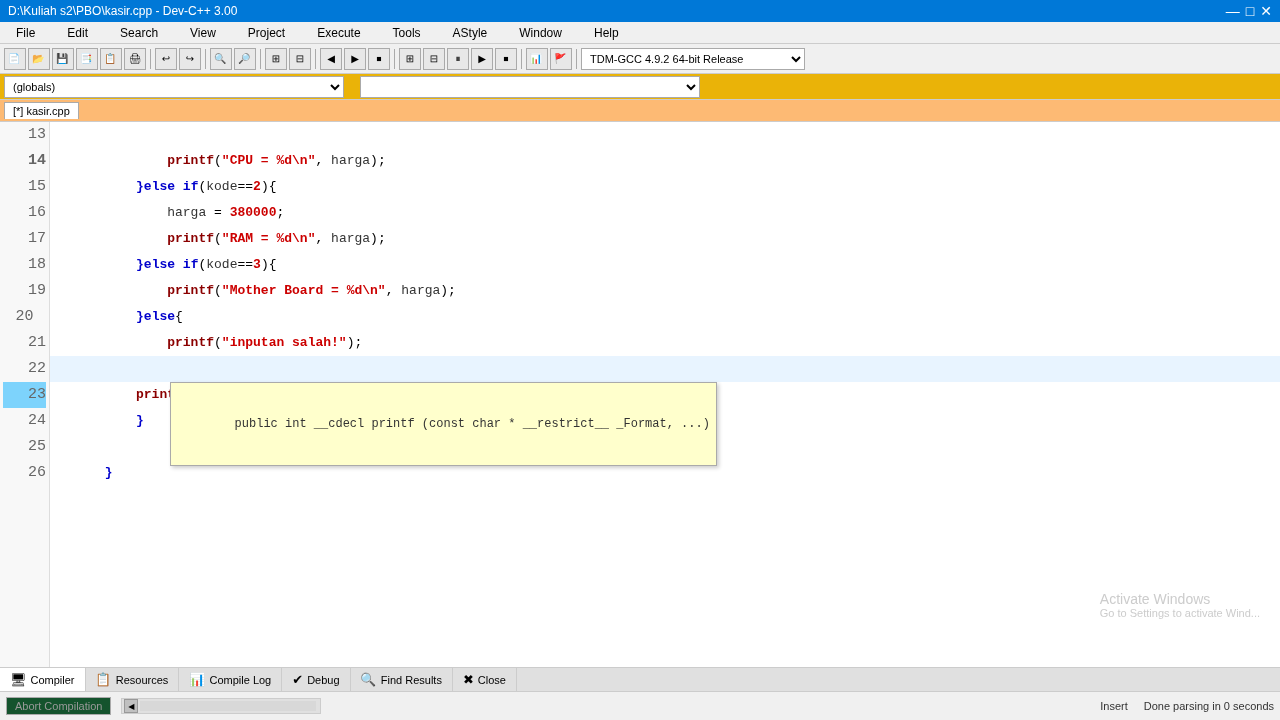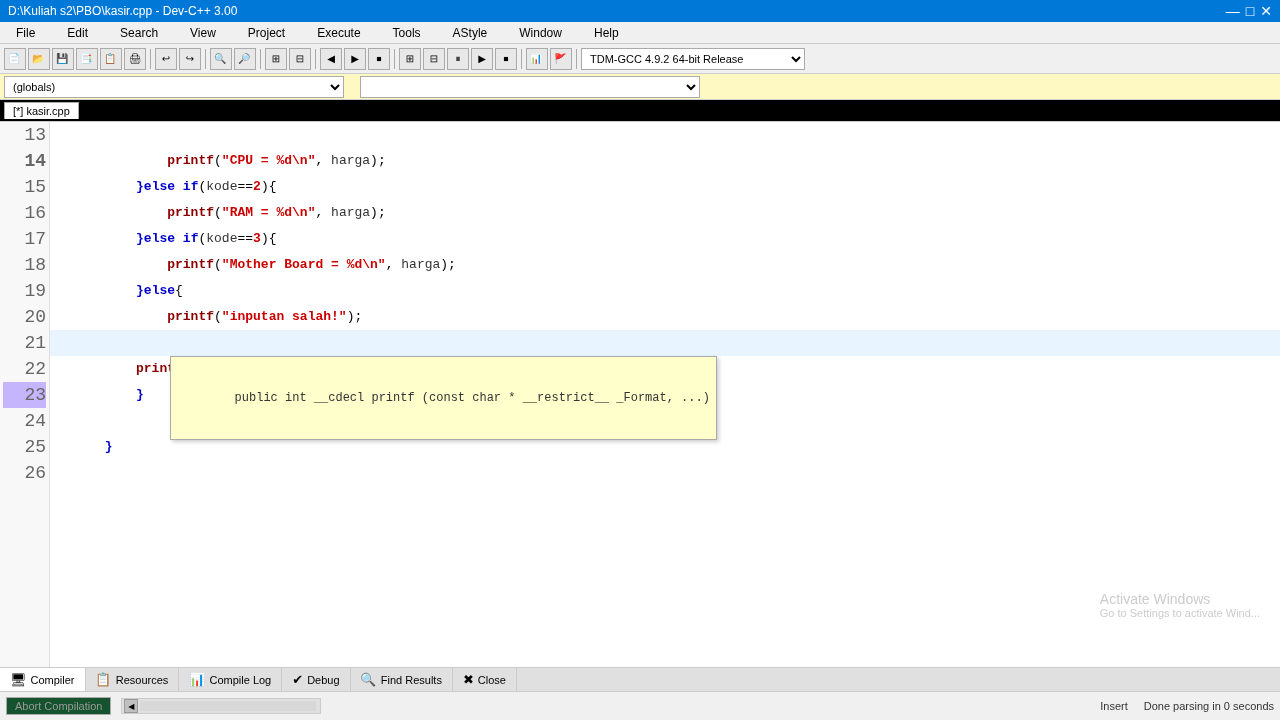--- a/index.html
+++ b/index.html
@@ -82,33 +82,33 @@
     .tb-dropdown {
       height: 22px;
       font-size: 11px;
       border: 1px solid #aaa;
       background: white;
       padding: 0 4px;
     }
 
     
     #toolbar2 {
-      background: #fef9c3;
+      background: #eab308;
       border-bottom: 1px solid #ccc;
       display: flex;
       align-items: center;
       height: 26px;
       flex-shrink: 0;
       gap: 16px;
       padding: 2px 4px;
     }
 
     
     #file-tab {
-      background: #000000;
+      background: #fdba74;
       border-bottom: 1px solid #ccc;
       display: flex;
       align-items: center;
       height: 22px;
       flex-shrink: 0;
       font-family: 'Segoe UI', sans-serif;
       font-size: 11px;
       padding-left: 4px;
     }
     .file-tab-item {
@@ -130,21 +130,21 @@
       background: white;
       position: relative;
     }
 
     
     #line-numbers {
       background: #f8f8f8;
       border-right: 1px solid #ddd;
       padding: 0 3px;
       text-align: right;
-      font-size: 18px;
+      font-size: 15px;
       color: #666;
       line-height: 26px;
       min-width: 50px;
       user-select: none;
       flex-shrink: 0;
     }
 
     
     #code-area {
       flex: 1;
@@ -371,39 +371,42 @@
 <div id="editor-area">
 
   <div id="line-numbers">
     <div style="height:26px;line-height:26px;">13</div>
     <div style="height:26px;line-height:26px;font-weight:bold;">14</div>
     <div style="height:26px;line-height:26px;">15</div>
     <div style="height:26px;line-height:26px;">16</div>
     <div style="height:26px;line-height:26px;">17</div>
     <div style="height:26px;line-height:26px;">18</div>
     <div style="height:26px;line-height:26px;">19</div>
-    <div style="height:26px;line-height:26px;">20</div>
+    <div style="height:26px;line-height:26px;text-align:center;">20</div>
     <div style="height:26px;line-height:26px;">21</div>
     <div style="height:26px;line-height:26px;">22</div>
-    <div style="height:26px;line-height:26px;background:#c4b5fd;">23</div>
+    <div style="height:26px;line-height:26px;background:#7dd3fc;">23</div>
     <div style="height:26px;line-height:26px;">24</div>
     <div style="height:26px;line-height:26px;">25</div>
     <div style="height:26px;line-height:26px;">26</div>
   </div>
 
   <div id="code-area">
 
     <div class="code-line">
       &nbsp;&nbsp;&nbsp;&nbsp;&nbsp;&nbsp;&nbsp;&nbsp;<span class="fn">printf</span>(<span class="str">"CPU = %d\n"</span>, <span class="plain">harga</span>);
     </div>
 
     <div class="code-line">
       &nbsp;&nbsp;&nbsp;&nbsp;<span class="kw">}</span><span class="kw">else </span><span class="kw">if</span>(<span class="plain">kode</span>==<span class="num">2</span>){
     </div>
 
+    <div class="code-line">
+      &nbsp;&nbsp;&nbsp;&nbsp;&nbsp;&nbsp;&nbsp;&nbsp;<span class="plain">harga</span> = <span class="num">380000</span>;
+    </div>
 
     <div class="code-line">
       &nbsp;&nbsp;&nbsp;&nbsp;&nbsp;&nbsp;&nbsp;&nbsp;<span class="fn">printf</span>(<span class="str">"RAM = %d\n"</span>, <span class="plain">harga</span>);
     </div>
 
     <div class="code-line">
       &nbsp;&nbsp;&nbsp;&nbsp;<span class="kw">}</span><span class="kw">else </span><span class="kw">if</span>(<span class="plain">kode</span>==<span class="num">3</span>){
     </div>
 
 

